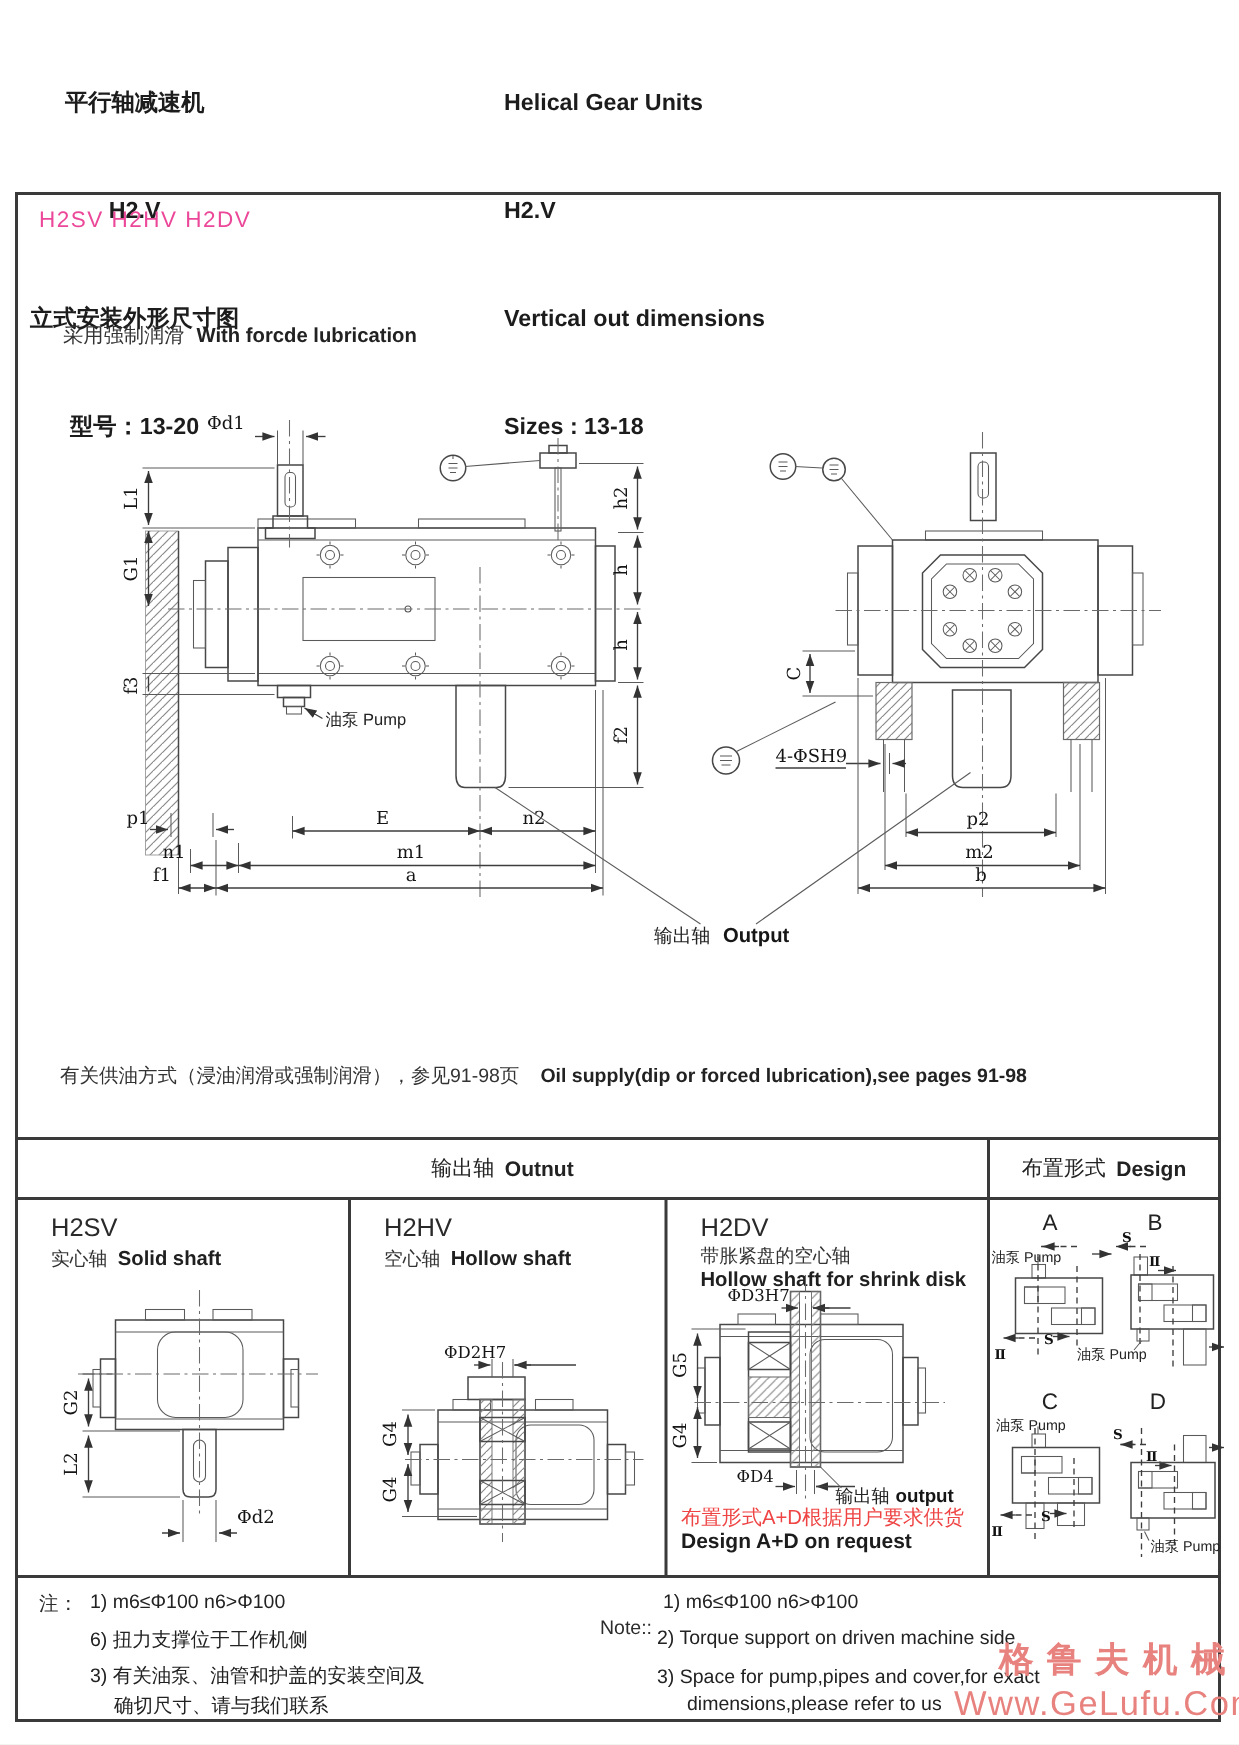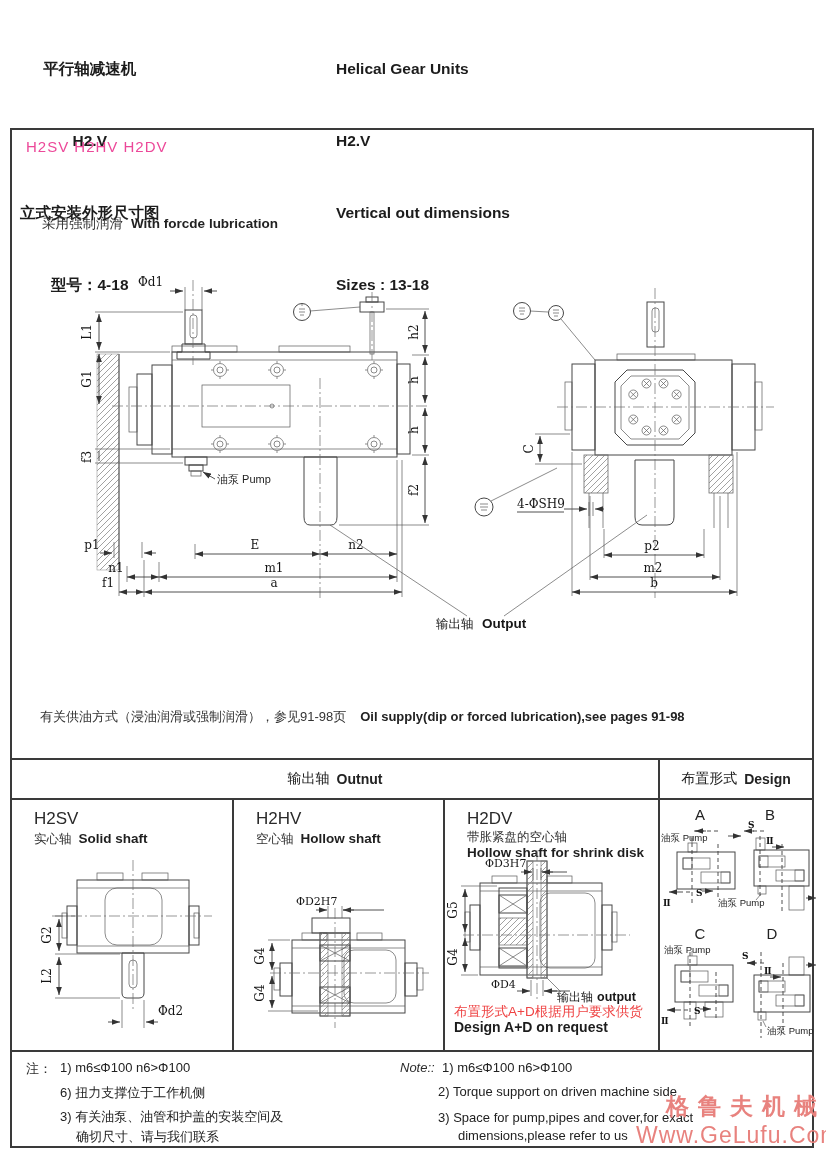--- a/index.html
+++ b/index.html
@@ -58,21 +58,21 @@
 </style>
 </head>
 <body>
 
 <div class="page">
 
   <div class="hdr hdr-left">
     <div>平行轴减速机</div>
     <div>H2.V</div>
     <div>立式安装外形尺寸图</div>
-    <div>型号：4-18</div>
+    <div>型号：13-20</div>
   </div>
   <div class="hdr hdr-right">
     <div>Helical Gear Units</div>
     <div>H2.V</div>
     <div>Vertical out dimensions</div>
     <div>Sizes : 13-18</div>
   </div>
 
   <div class="bigbox">
 
@@ -534,21 +534,21 @@
         </svg>
       </div>
     </div>
 
     <div class="row row-notes">
       <span class="nprefix" style="left:14px;top:8px;">注：</span>
       <span class="nline" style="left:48px;top:8px;font-size:13px;">1) m6≤Φ100 n6&gt;Φ100</span>
       <span class="nline" style="left:48px;top:32px;font-size:13px;">6) 扭力支撑位于工作机侧</span>
       <span class="nline" style="left:48px;top:56px;font-size:13px;">3) 有关油泵、油管和护盖的安装空间及</span>
       <span class="nline" style="left:64px;top:76px;font-size:13px;">确切尺寸、请与我们联系</span>
-      <span class="nprefix" style="left:388px;top:8px;font-style:italic;">Note::</span>
+      <span class="nprefix" style="left:388px;top:25px;">Note::</span>
       <span class="nline" style="left:430px;top:8px;font-size:13px;">1) m6≤Φ100 n6&gt;Φ100</span>
       <span class="nline" style="left:426px;top:32px;font-size:13px;">2) Torque support on driven machine side</span>
       <span class="nline" style="left:426px;top:58px;font-size:13px;">3) Space for pump,pipes and cover,for exact</span>
       <span class="nline" style="left:446px;top:76px;font-size:13px;">dimensions,please refer to us</span>
     </div>
   </div>
 
   <div class="watermark">
     <div class="wm1">格鲁夫机械</div>
     <div class="wm2">Www.GeLufu.Com</div>

